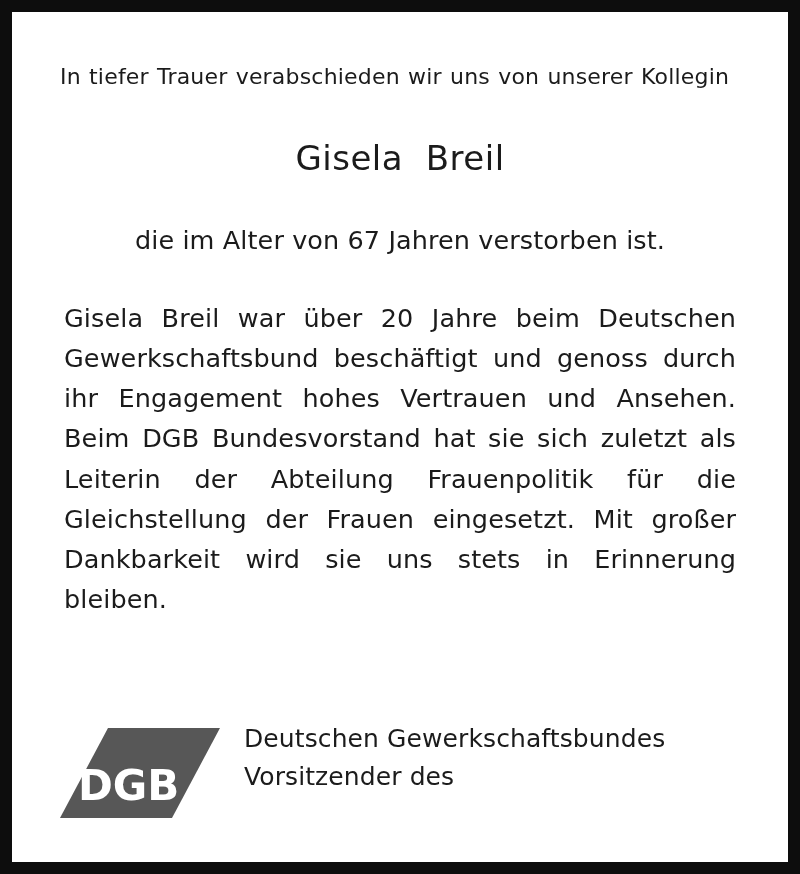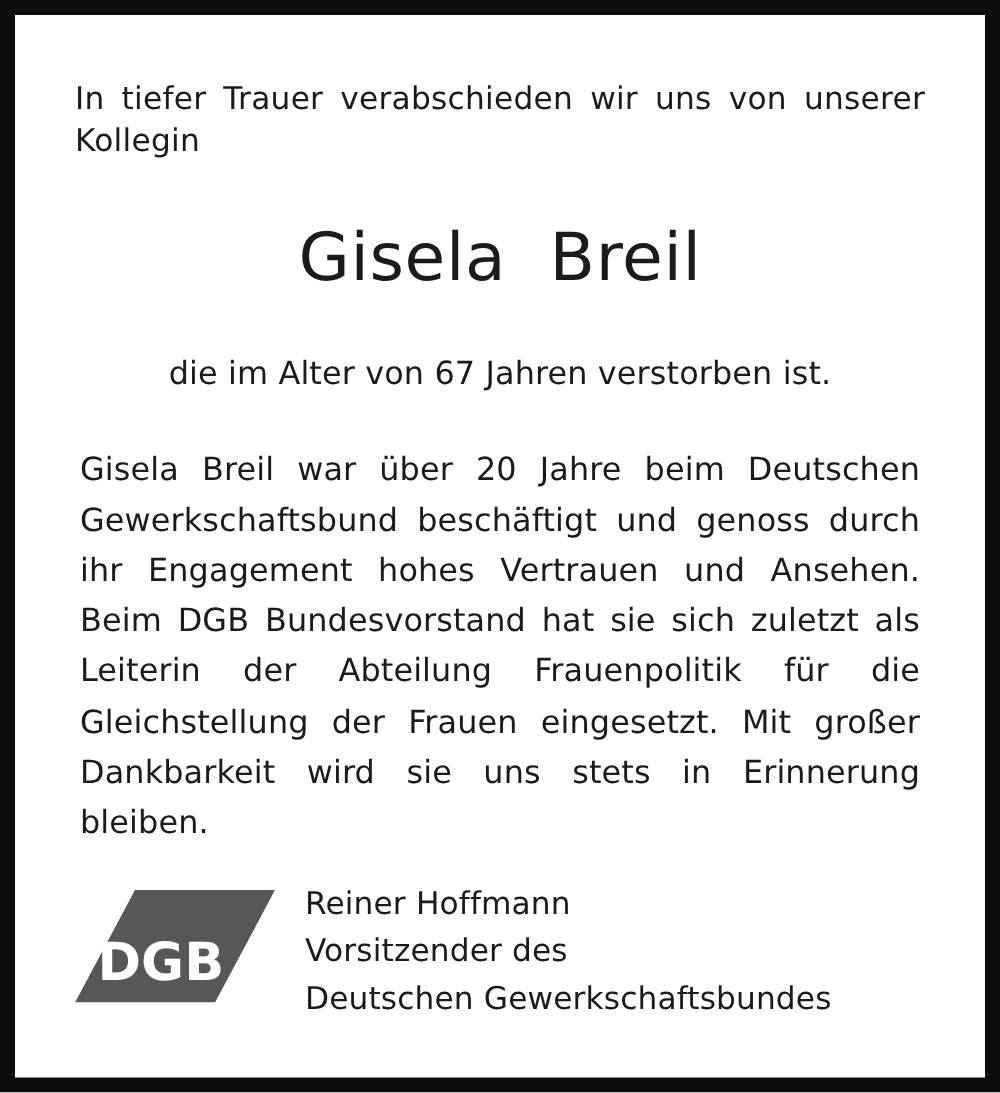--- a/index.html
+++ b/index.html
@@ -16,35 +16,35 @@
   .obituary {
     position: relative;
     box-sizing: border-box;
     width: 800px;
     height: 874px;
     background: #ffffff;
     border: 12px solid #0d0d0d;
     padding: 38px 48px 20px 48px;
   }
   .intro {
-    font-size: 25px;
+    font-size: 22px;
     line-height: 1.35;
     text-align: justify;
     text-align-last: left;
     letter-spacing: 0.2px;
     margin: 0;
     padding-top: 12px;
     word-spacing: 1px;
   }
   .name-block {
     text-align: center;
     margin: 48px 0 46px 0;
   }
   .name {
-    font-size: 53px;
+    font-size: 34px;
     letter-spacing: 0.5px;
     line-height: 1.1;
     font-weight: 400;
     white-space: pre;
     margin-top: 48px;
   }
   .age-line {
     font-size: 25.5px;
     line-height: 1.35;
     margin: 0 0 40px 0;
@@ -101,19 +101,18 @@
   <p class="body-text">Gisela Breil war über 20 Jahre beim Deutschen Gewerkschaftsbund beschäftigt und genoss durch ihr Engagement hohes Vertrauen und Ansehen. Beim DGB Bundesvorstand hat sie sich zuletzt als Leiterin der Abteilung Frauenpolitik für die Gleichstellung der Frauen eingesetzt. Mit großer Dankbarkeit wird sie uns stets in Erinnerung bleiben.</p>
 
   <div class="signature-area">
     <div class="logo-wrap">
       <svg class="dgb-logo" width="160" height="90" viewBox="0 0 160 90" aria-hidden="true">
         <polygon points="48,0 160,0 112,90 0,90" fill="#575757"></polygon>
         <text x="18" y="72" font-family="'DejaVu Sans', sans-serif" font-size="42" font-weight="bold" fill="#ffffff">DGB</text>
       </svg>
     </div>
     <div class="signature">
-      <div>Reiner Hoffmann</div>
+      <div>Deutschen Gewerkschaftsbundes</div>
       <div>Vorsitzender des</div>
-      <div>Deutschen Gewerkschaftsbundes</div>
     </div>
   </div>
 
 </div>
 
 </body></html>

